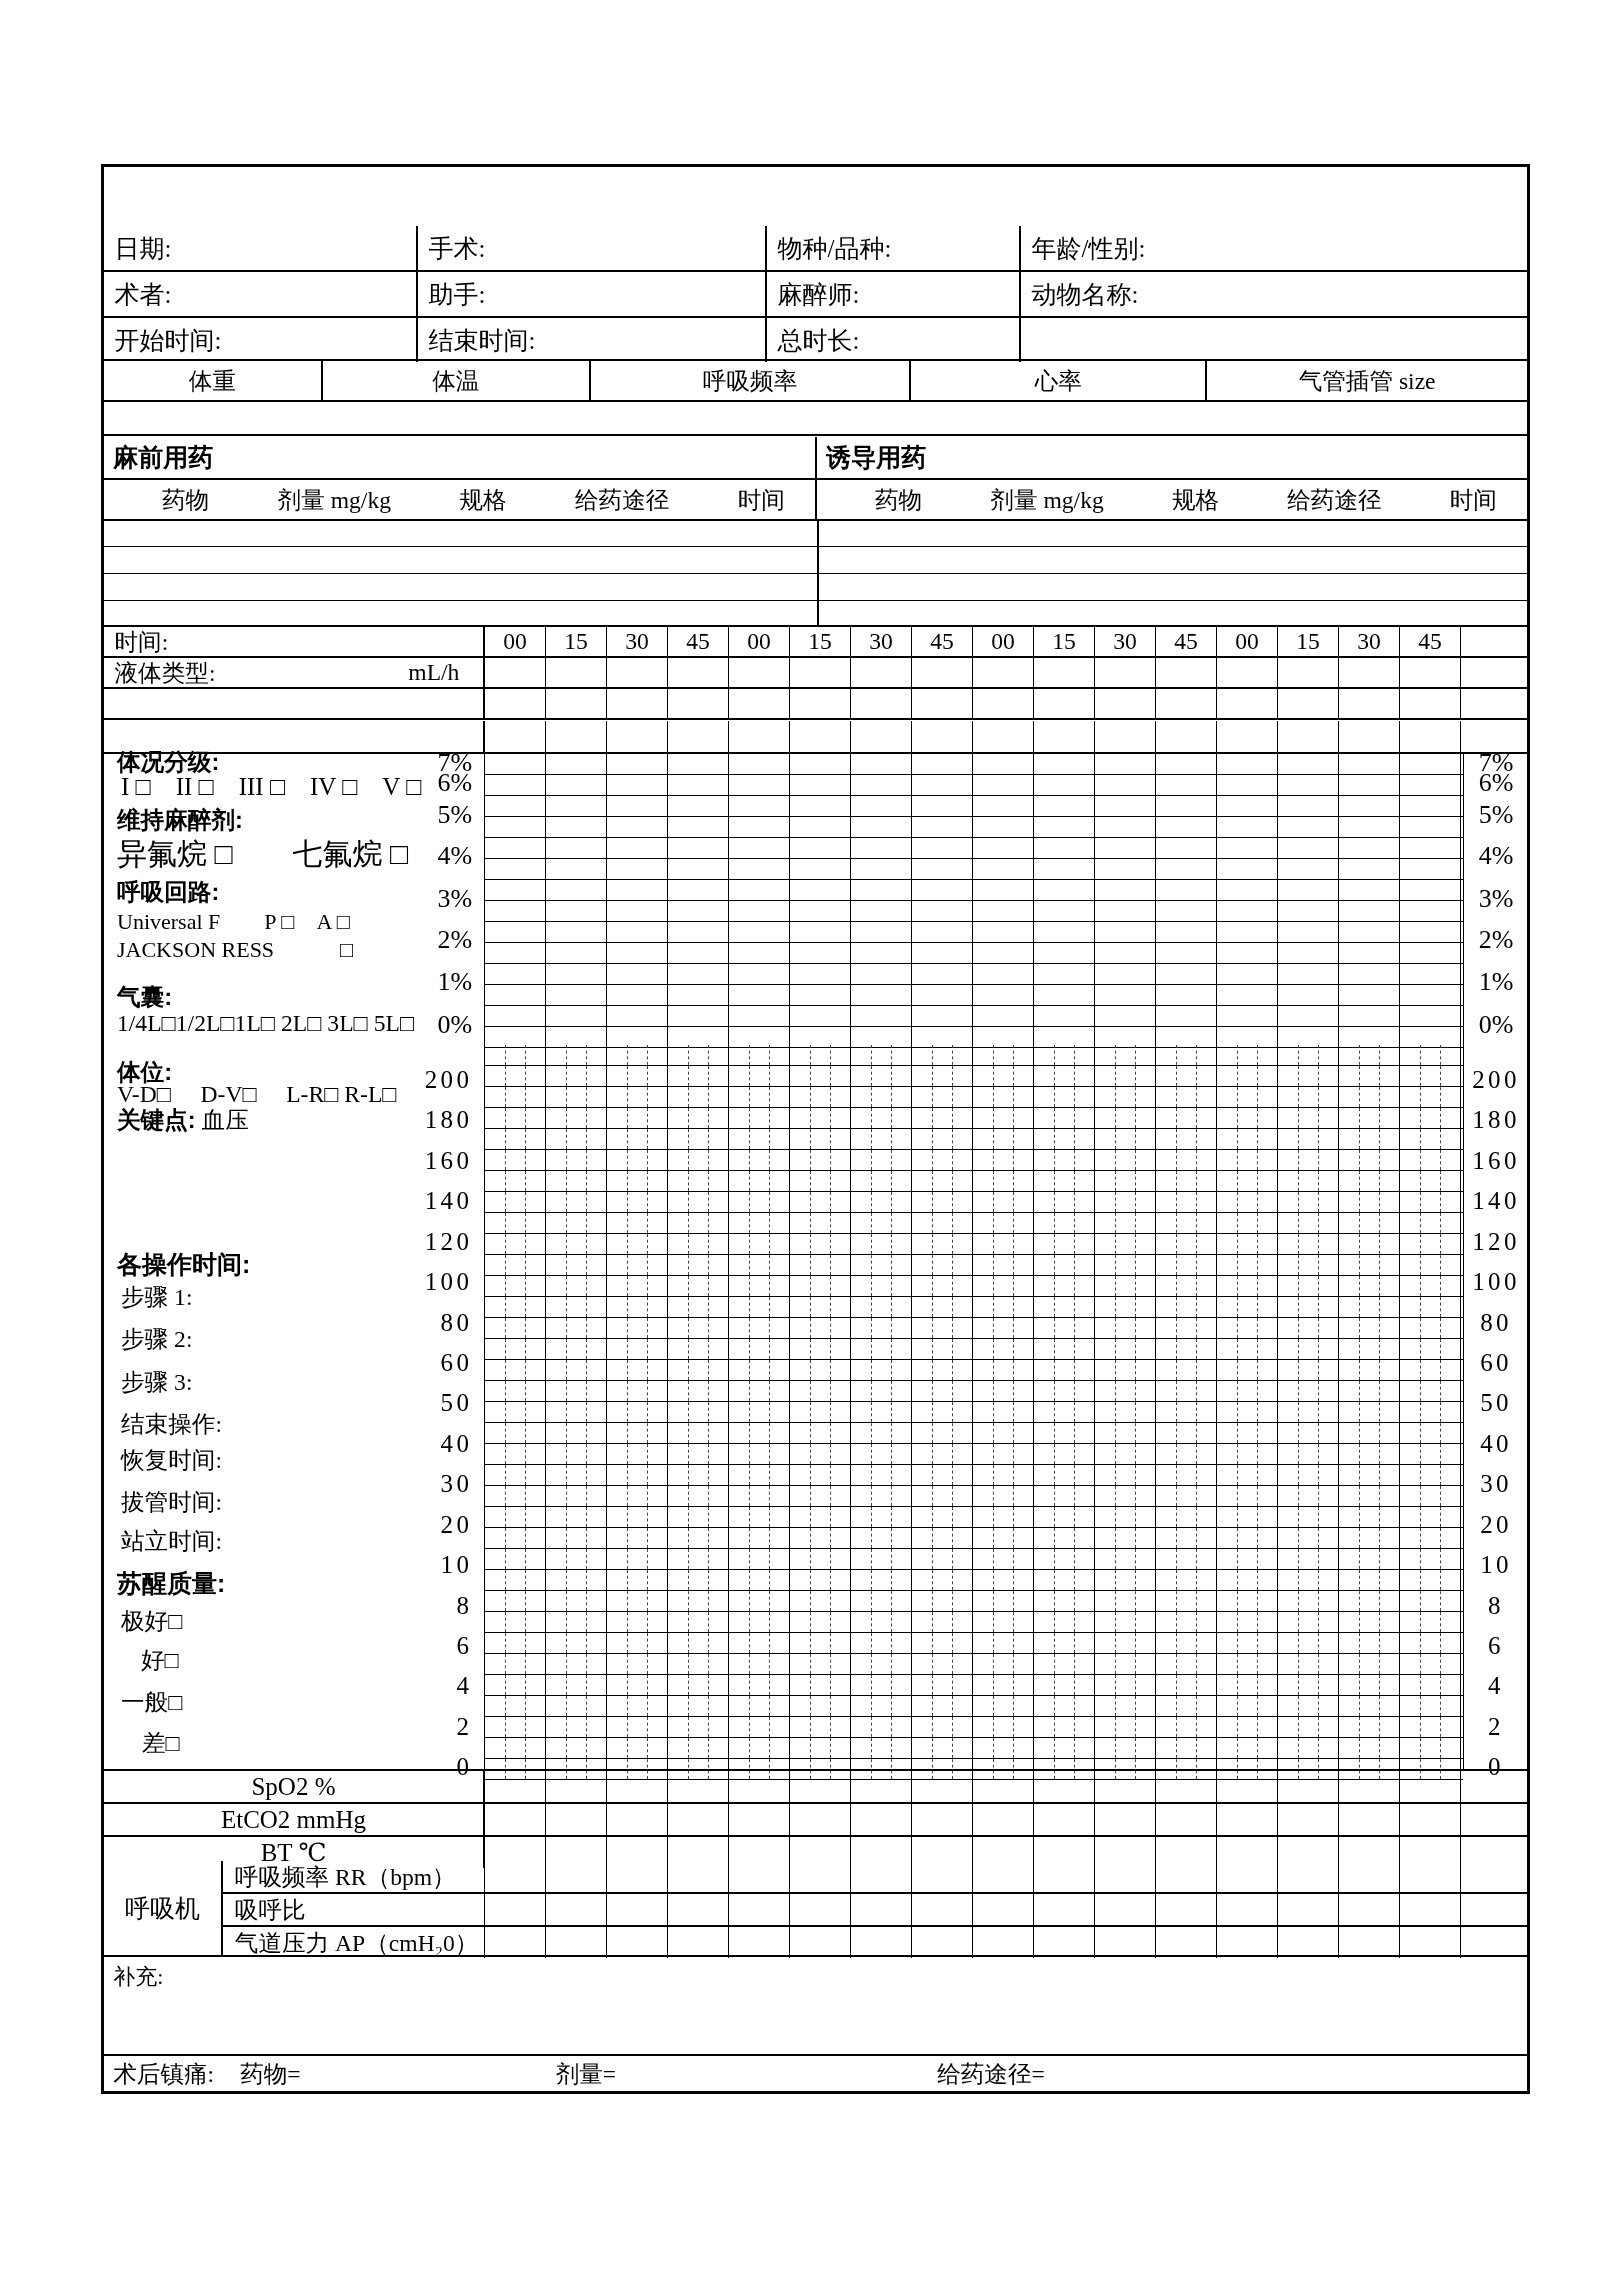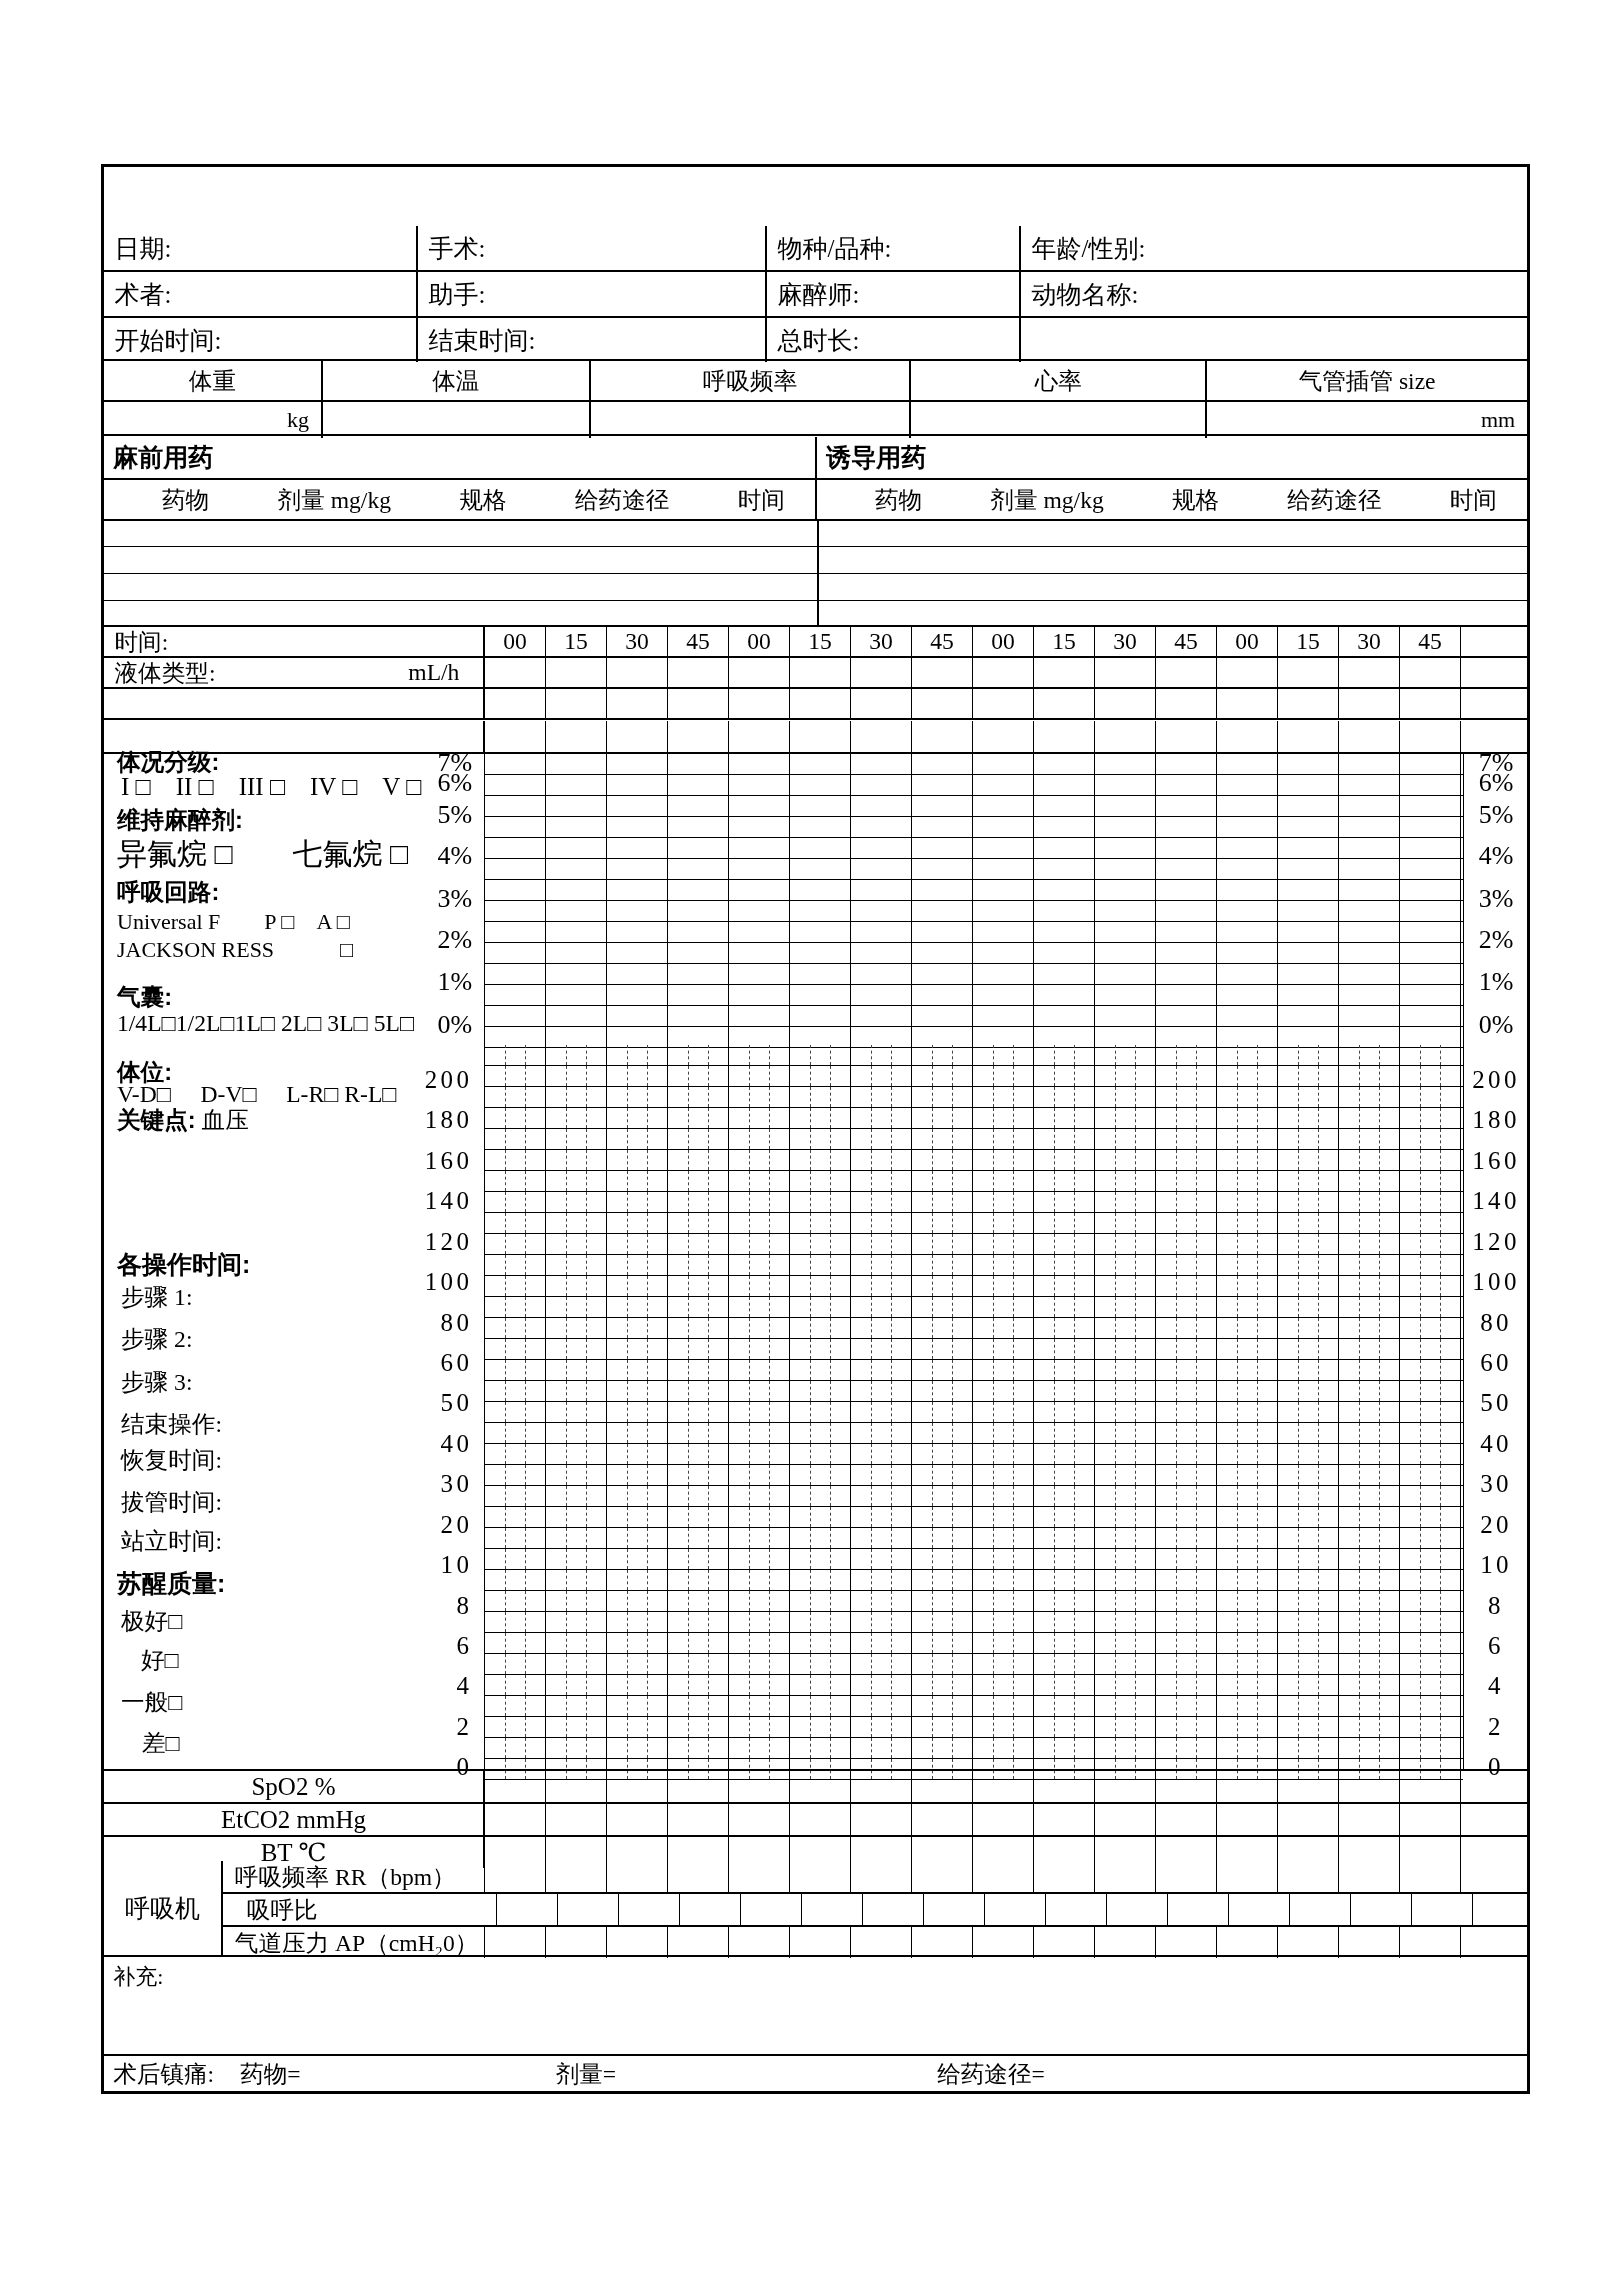--- a/index.html
+++ b/index.html
@@ -64,27 +64,20 @@
         </div>
       </div>
     <div id="sec-vitals" class="sec bt4 bb4" style="top:192px;height:77px">
         <div class="flex bb3" style="height:39px">
           <div class="cell lbl ctr" style="width:219px">体重</div>
           <div class="cell lbl ctr" style="width:268px">体温</div>
           <div class="cell lbl ctr" style="width:321px">呼吸频率</div>
           <div class="cell lbl ctr" style="width:296px">心率</div>
           <div class="cell lbl ctr last" style="width:320px">气管插管 size</div>
         </div>
-        <div class="flex" style="height:36px">
-          <div class="cell lbl unit" style="width:219px">kg</div>
-          <div class="cell lbl unit" style="width:268px"></div>
-          <div class="cell lbl unit" style="width:321px"></div>
-          <div class="cell lbl unit" style="width:296px"></div>
-          <div class="cell lbl unit last" style="width:320px">mm</div>
-        </div>
       </div>
     <div id="sec-medhdr" class="sec bb3" style="top:270px;height:43px">
         <div class="flex" style="height:100%">
           <div class="medtitle" style="width:713px;box-sizing:border-box;border-right:2px solid #000">麻前用药</div>
           <div class="medtitle" style="flex:1">诱导用药</div>
         </div>
       </div>
     <div id="sec-drugcols" class="sec bb3" style="top:313px;height:41px">
         <div class="flex" style="height:100%">
           <div class="drughdr" style="width:713px;border-right:2px solid #000;">
@@ -2928,21 +2921,21 @@
           <div class="gcell" style="height:100%"></div>
           <div class="gcell" style="height:100%"></div>
           <div class="gcell" style="height:100%"></div>
           <div class="gcell" style="height:100%"></div>
           <div class="gcell" style="height:100%"></div>
           <div class="gcell" style="height:100%"></div>
           <div class="gcell" style="height:100%"></div>
           <div class="gcell" style="height:100%;flex:0 0 64px;border-right:none"></div>
         </div>
         <div class="flex bb3" style="height:31px;margin-left:119px">
-          <div class="ventlbl cell" style="width: 262px; flex: 0 0 262px; display: flex; align-items: center; border-right: 1.3px solid rgb(0, 0, 0); margin-left: 12px;">吸呼比</div>
+          <div class="ventlbl cell" style="width: 262px; flex: 0 0 262px; display: flex; align-items: center; border-right: 1.3px solid rgb(0, 0, 0);">吸呼比</div>
           <div class="gcell" style="height:100%"></div>
           <div class="gcell" style="height:100%"></div>
           <div class="gcell" style="height:100%"></div>
           <div class="gcell" style="height:100%"></div>
           <div class="gcell" style="height:100%"></div>
           <div class="gcell" style="height:100%"></div>
           <div class="gcell" style="height:100%"></div>
           <div class="gcell" style="height:100%"></div>
           <div class="gcell" style="height:100%"></div>
           <div class="gcell" style="height:100%"></div>

